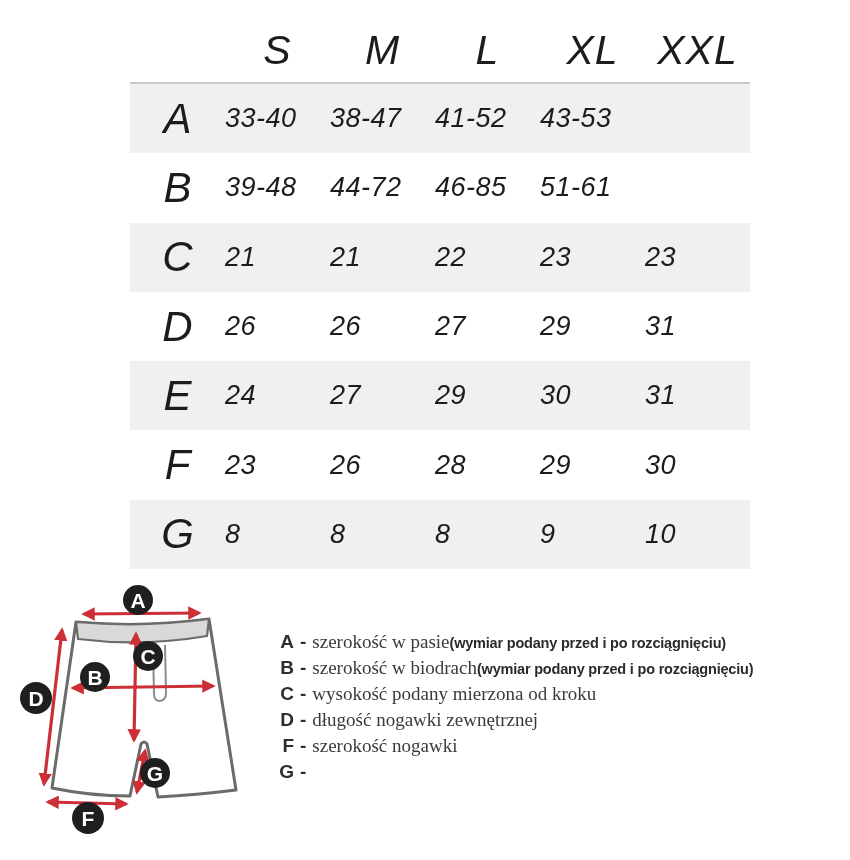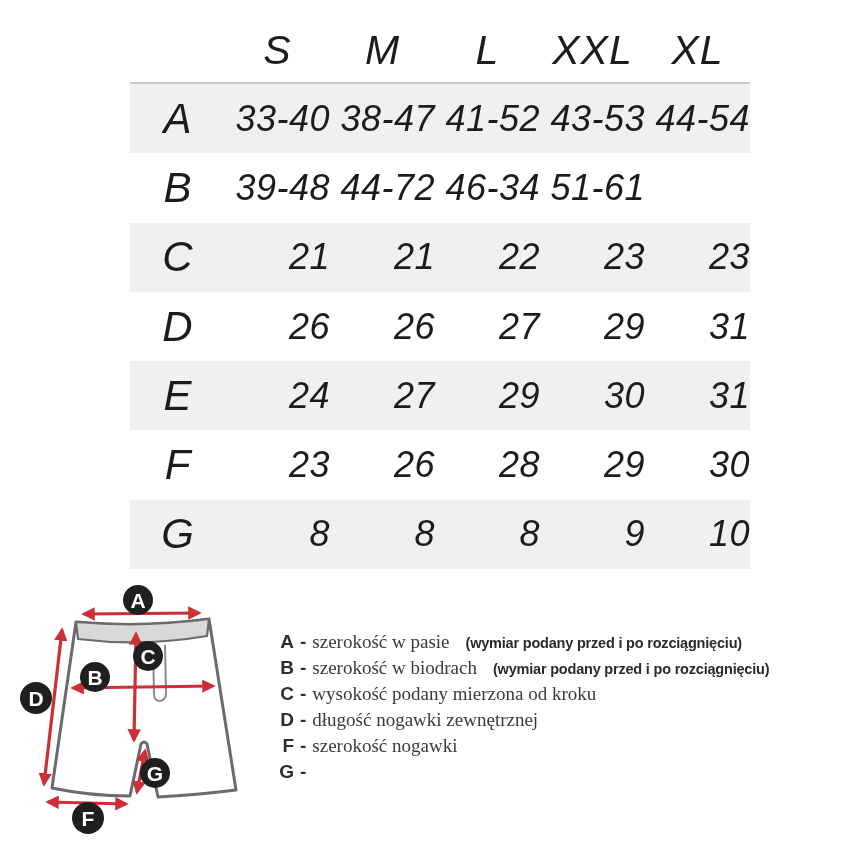--- a/index.html
+++ b/index.html
@@ -7,29 +7,29 @@
          font-family:"Liberation Sans",sans-serif;}
 
   
   .size-table{position:absolute;left:130px;top:18px;width:620px;font-style:italic;color:#1c1c1c;}
   .thead{display:grid;grid-template-columns:95px repeat(5,105px);height:64px;align-items:center;}
   .thead .cell{text-align:center;font-size:41px;letter-spacing:1px;}
   .divider{height:2px;background:#c9c9c9;}
   .trow{display:grid;grid-template-columns:95px repeat(5,105px);height:69.3px;align-items:center;}
   .trow.alt{background:#f0f0ef;}
   .rowlabel{text-align:center;font-size:42px;}
-  .val{text-align:right;font-size:36px;letter-spacing:.5px;}
+  .val{text-align:left;font-size:27px;letter-spacing:.5px;}
 
   
   .legend{position:absolute;left:272px;top:631px;width:570px;color:#3a3a3a;}
   .legend-item{display:flex;align-items:baseline;height:26px;font-size:19px;white-space:nowrap;}
   .legend-letter{font-weight:700;width:22px;text-align:right;color:#2e2e2e;}
   .legend-dash{margin:0 6px;font-weight:700;color:#2e2e2e;}
   .legend-text{color:#3a3a3a;font-family:Liberation Serif, serif;}
-  .legend-note{font-size:14.5px;font-weight:700;margin-left:16px;color:#2b2b2b;letter-spacing:-.2px;}
+  .legend-note{font-size:14.5px;font-weight:700;margin-left:0;color:#2b2b2b;letter-spacing:-.2px;}
 
   
   .diagram{position:absolute;left:18px;top:578px;width:260px;height:278px;}
   .outline{fill:#ffffff;stroke:#6b6b6b;stroke-width:3;stroke-linejoin:round;}
   .band{fill:#d9d9d9;stroke:#6b6b6b;stroke-width:2.2;stroke-linejoin:round;}
   .fly{fill:none;stroke:#8a8a8a;stroke-width:2;}
   .arrow{stroke:#cc2f36;stroke-width:3.2;fill:none;}
   .badge-circle{fill:#1f1f1f;}
   .badge-letter{fill:#ffffff;font-family:"Liberation Sans",sans-serif;font-size:21px;font-weight:700;
                 text-anchor:middle;}
@@ -38,38 +38,37 @@
 <body>
 
 <div id="stage">
 
   <div class="size-table">
     <div class="thead">
       <div class="cell"></div>
       <div class="cell">S</div>
       <div class="cell">M</div>
       <div class="cell">L</div>
+      <div class="cell">XL</div>
       <div class="cell">XXL</div>
-      <div class="cell">XL</div>
     </div>
     <div class="divider"></div>
     <div id="tbody">
         <div class="trow alt">
           <div class="cell rowlabel">A</div>
           <div class="cell val">33-40</div>
           <div class="cell val">38-47</div>
           <div class="cell val">41-52</div>
           <div class="cell val">43-53</div>
-          <div class="cell val">44-54</div>
         </div>
         <div class="trow">
           <div class="cell rowlabel">B</div>
           <div class="cell val">39-48</div>
           <div class="cell val">44-72</div>
-          <div class="cell val">46-34</div>
+          <div class="cell val">46-85</div>
           <div class="cell val">51-61</div>
         </div>
         <div class="trow alt">
           <div class="cell rowlabel">C</div>
           <div class="cell val">21</div>
           <div class="cell val">21</div>
           <div class="cell val">22</div>
           <div class="cell val">23</div>
           <div class="cell val">23</div>
         </div>

